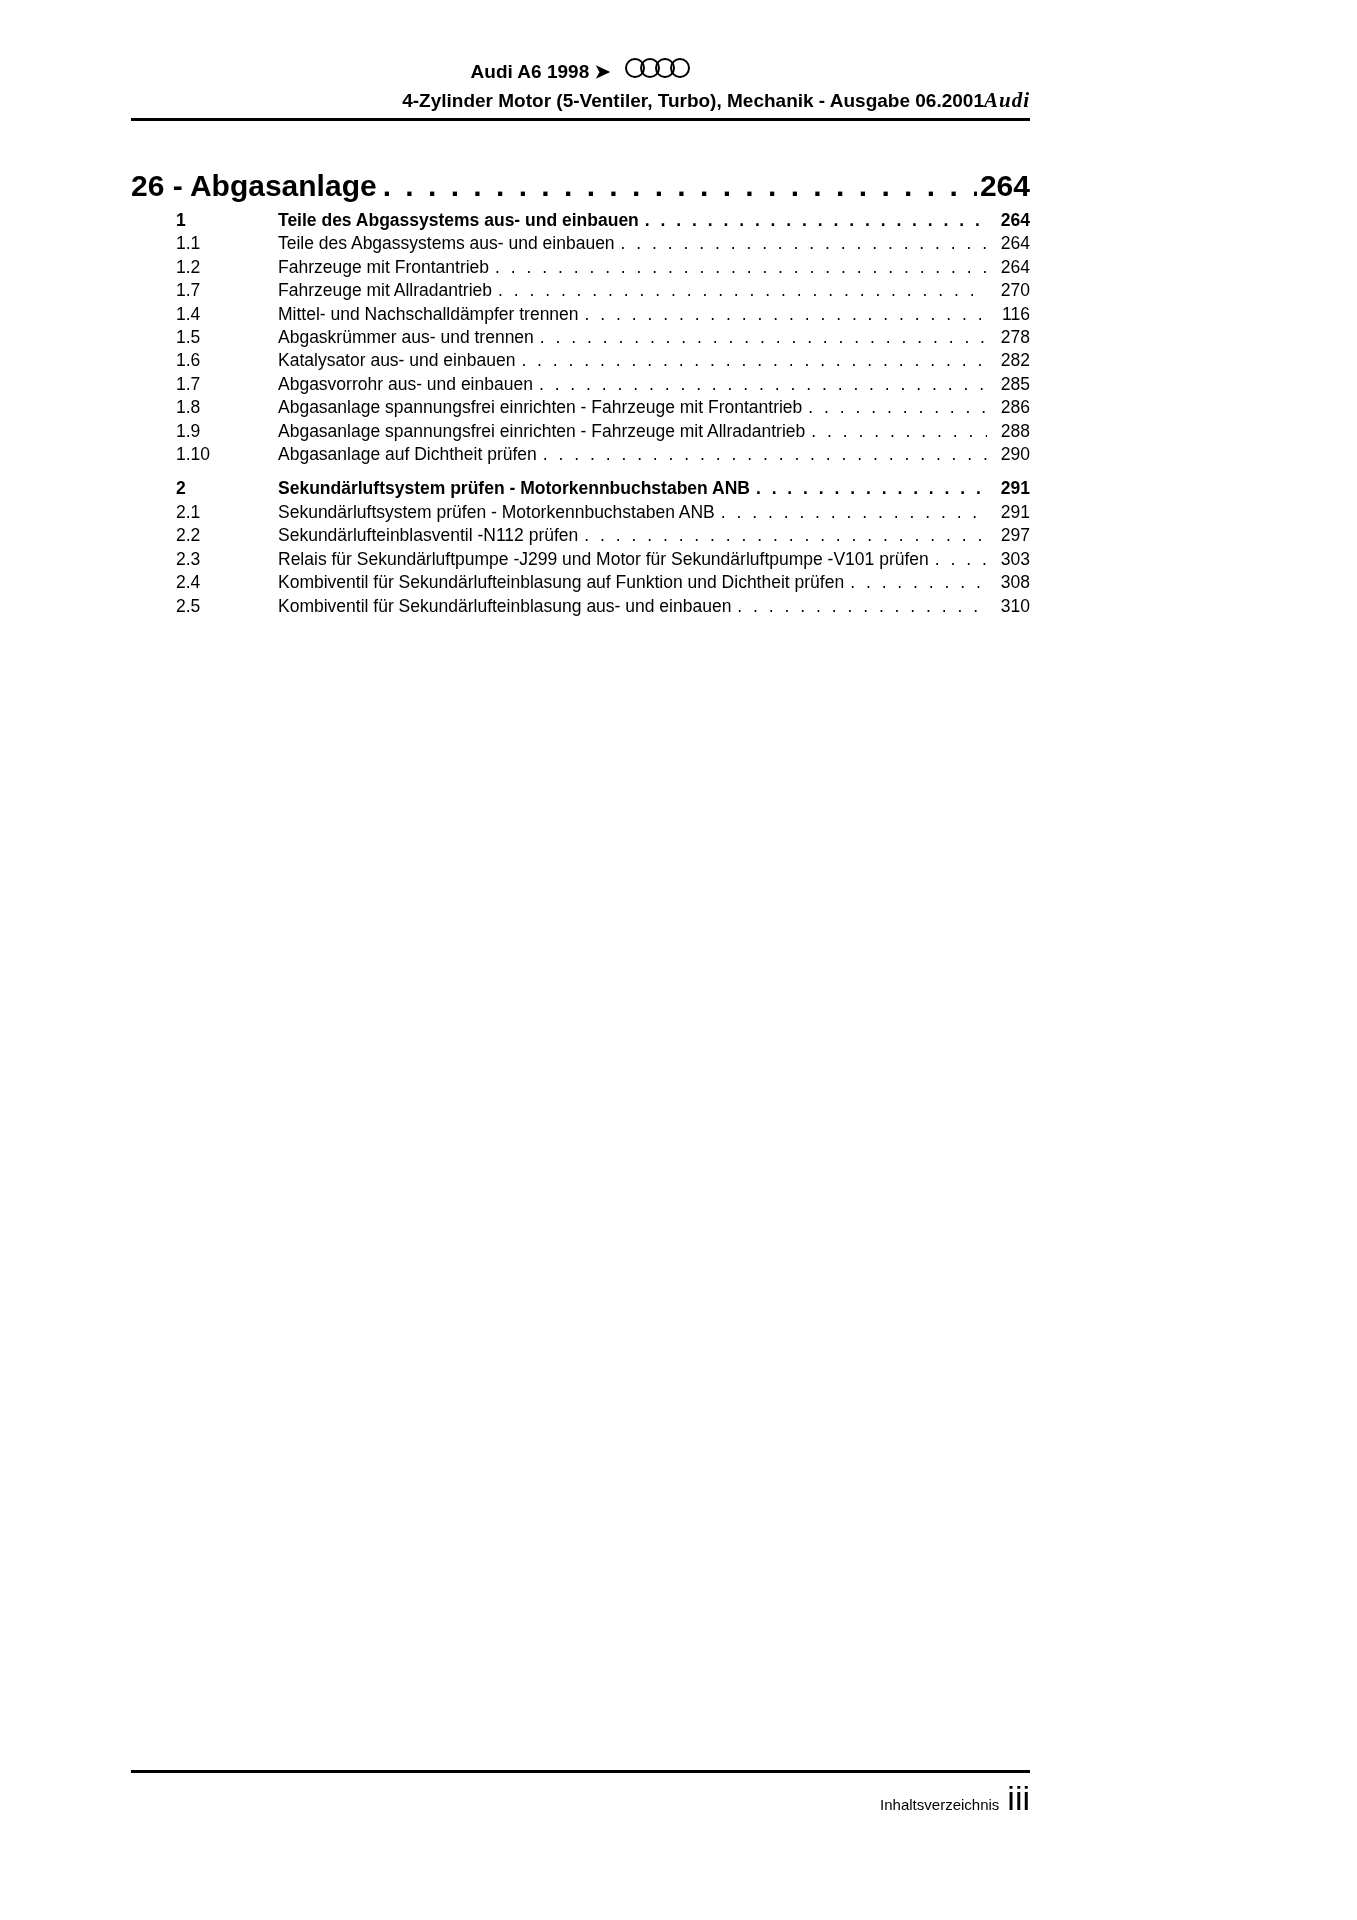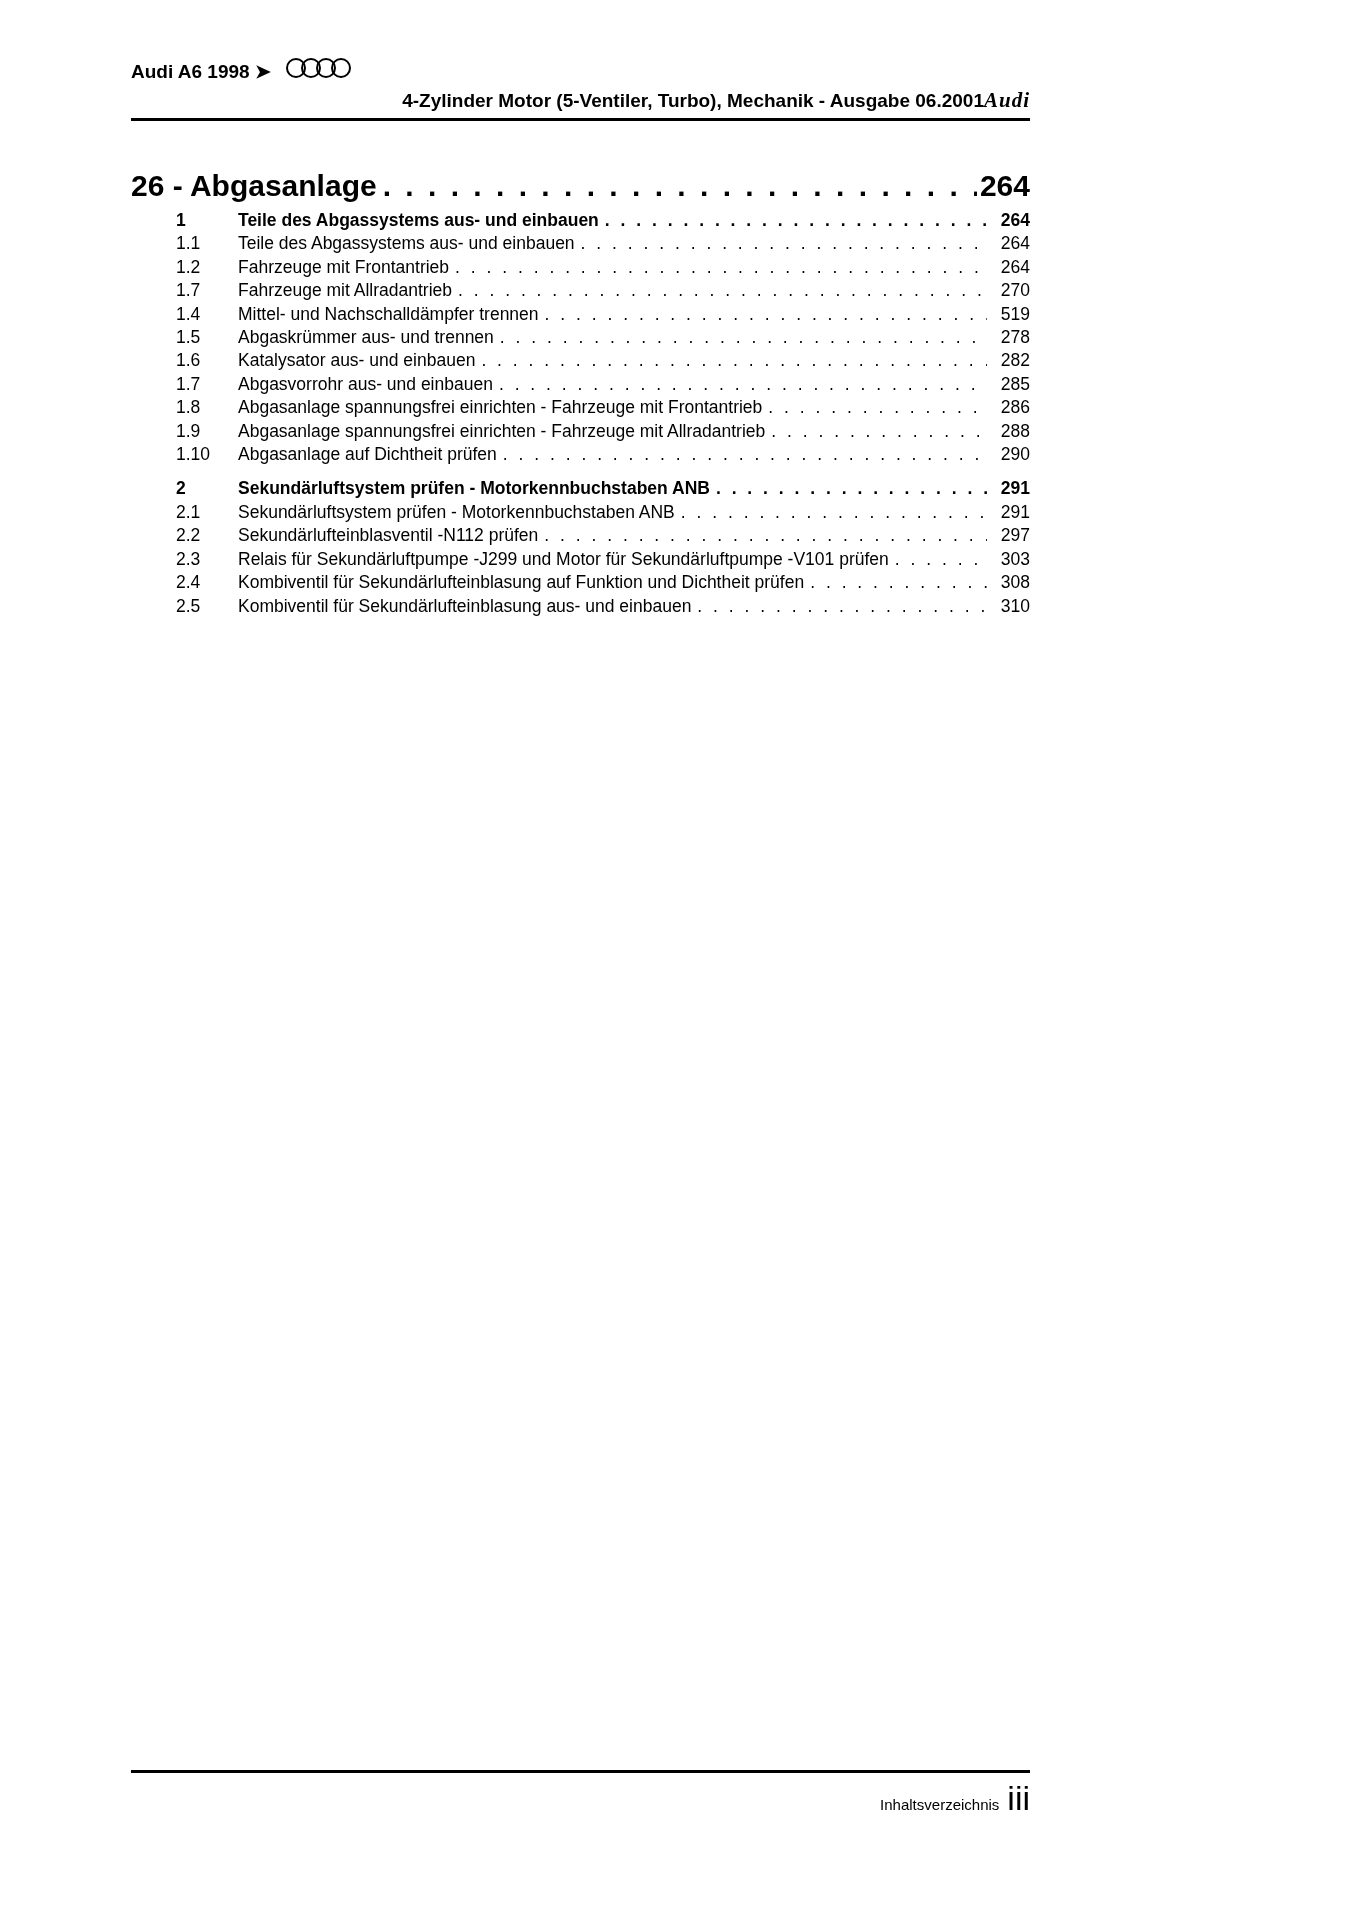--- a/index.html
+++ b/index.html
@@ -24,21 +24,21 @@
 
   
   .header { padding-top: 56px; }
   .header-line {
     text-align: right;
     font-weight: bold;
     font-size: 19px;
     line-height: 26px;
     white-space: nowrap;
   }
-  .header-line1 { display: flex; justify-content: flex-start; align-items: center; }
+  .header-line1 { display: flex; justify-content: center; align-items: center; }
   .rings { margin-left: 14px; display: inline-block; }
   .header-line2 { display: flex; justify-content: flex-end; align-items: baseline; }
   .audi-wordmark {
     font-family: "Liberation Serif", serif;
     font-style: italic;
     font-weight: bold;
     font-size: 21px;
     letter-spacing: 1px;
   }
   .header-rule {
@@ -63,21 +63,21 @@
   .toc-row {
     display: flex;
     align-items: baseline;
     font-size: 17.5px;
     line-height: 23.4px;
     padding-left: 45px;
   }
   .toc-row.level-1 { font-weight: bold; }
   .toc-row.group-gap { margin-top: 11px; }
   .toc-num { flex: none; width: 62px; white-space: nowrap; }
-  .toc-title { flex: none; white-space: nowrap; }
+  .toc-title { flex: none; white-space: nowrap; margin-left: 40px; }
   .toc-page { flex: none; min-width: 40px; text-align: right; }
 
   .leader {
     flex: 1 1 auto;
     overflow: hidden;
     white-space: nowrap;
     margin: 0 3px 0 6px;
     min-width: 0;
   }
   .leader::after {
@@ -160,21 +160,21 @@
         <div class="toc-row">
     <span class="toc-num">1.7</span>
     <span class="toc-title">Fahrzeuge mit Allradantrieb</span>
     <span class="leader"></span>
     <span class="toc-page">270</span>
   </div>
         <div class="toc-row">
     <span class="toc-num">1.4</span>
     <span class="toc-title">Mittel- und Nachschalldämpfer trennen</span>
     <span class="leader"></span>
-    <span class="toc-page">519</span>
+    <span class="toc-page">116</span>
   </div>
         <div class="toc-row">
     <span class="toc-num">1.5</span>
     <span class="toc-title">Abgaskrümmer aus- und trennen</span>
     <span class="leader"></span>
     <span class="toc-page">278</span>
   </div>
         <div class="toc-row">
     <span class="toc-num">1.6</span>
     <span class="toc-title">Katalysator aus- und einbauen</span>

